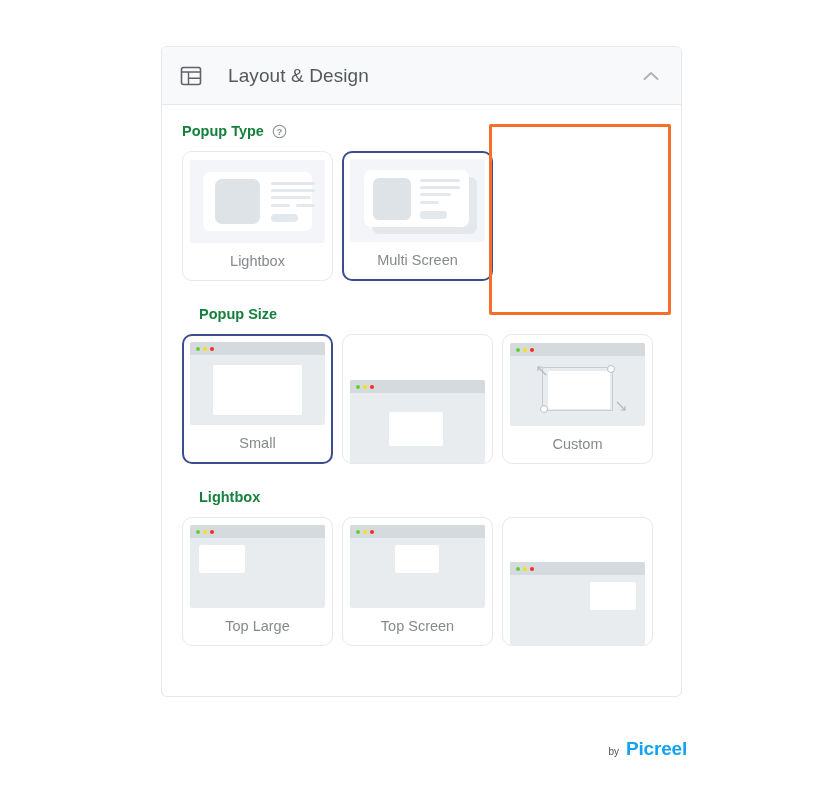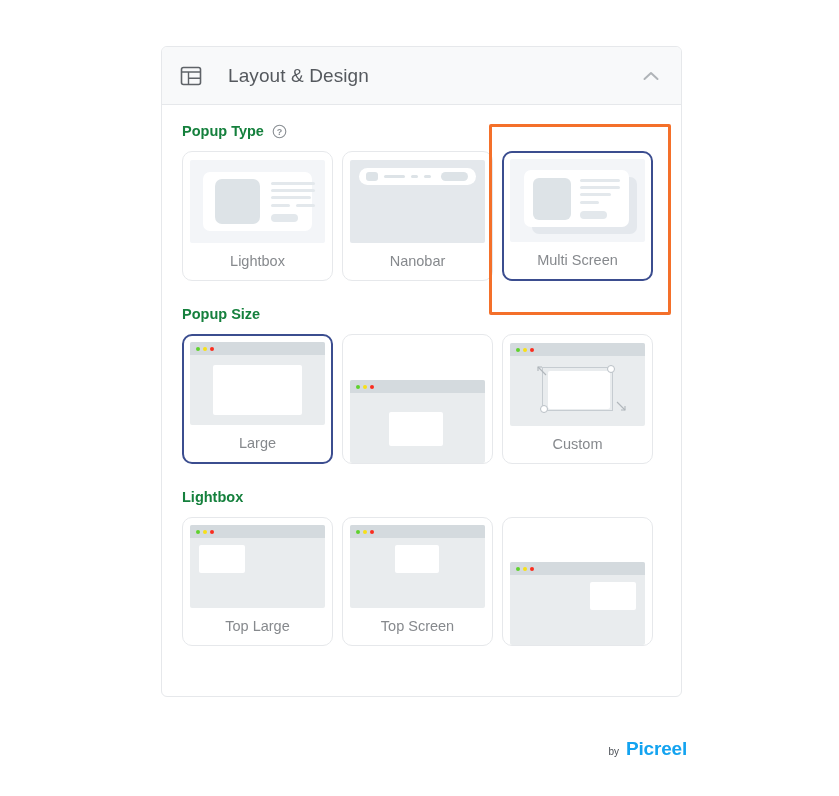--- a/index.html
+++ b/index.html
@@ -58,21 +58,21 @@
 
   
   .section-title {
     font-size: 14.5px;
     font-weight: bold;
     color: #15803d;
     display: flex;
     align-items: center;
     margin: 0 0 12px 0;
   }
-  .section-title.sz { margin-top: 25px; }
+  .section-title.sz { margin-top: 25px; margin-left: 17px; }
   .help-icon {
     margin-left: 8px;
     width: 15px; height: 15px;
     display: inline-block;
   }
 
   .card-row {
     display: flex;
     gap: 9px;
   }
@@ -307,32 +307,20 @@
                   <div class="dash"></div>
                   <div class="dash"></div>
                 </div>
               <div class="mp-btn"></div>
             </div>
           </div>
         </div>
         <div class="card-label">Lightbox</div>
       </div>
 
-      <div class="card">
-        <div class="thumb thumb-nano">
-          <div class="nano-bar">
-            <div class="nano-dot"></div>
-            <div class="nano-line"></div>
-            <div class="nano-d"></div>
-            <div class="nano-d"></div>
-            <div class="nano-pill"></div>
-          </div>
-        </div>
-        <div class="card-label">Nanobar</div>
-      </div>
 
       <div class="card selected">
         <div class="thumb">
           <div class="mp-stack-back"></div>
           <div class="mini-popup mp-multi">
             <div class="mp-img"></div>
             <div class="mp-lines">
               <div class="ln w100"></div>
               <div class="ln w100"></div>
               <div class="ln w78"></div>
@@ -355,21 +343,21 @@
 
       <div class="card selected">
         <div class="thumb thumb-browser">
           <div class="browser-bar">
             <span class="bdot g"></span>
             <span class="bdot y"></span>
             <span class="bdot r"></span>
           </div>
           <div class="win win-large"></div>
         </div>
-        <div class="card-label">Large</div>
+        <div class="card-label">Small</div>
       </div>
 
       <div class="card">
         <div class="thumb thumb-browser">
           <div class="browser-bar">
             <span class="bdot g"></span>
             <span class="bdot y"></span>
             <span class="bdot r"></span>
           </div>
           <div class="win win-small"></div>

